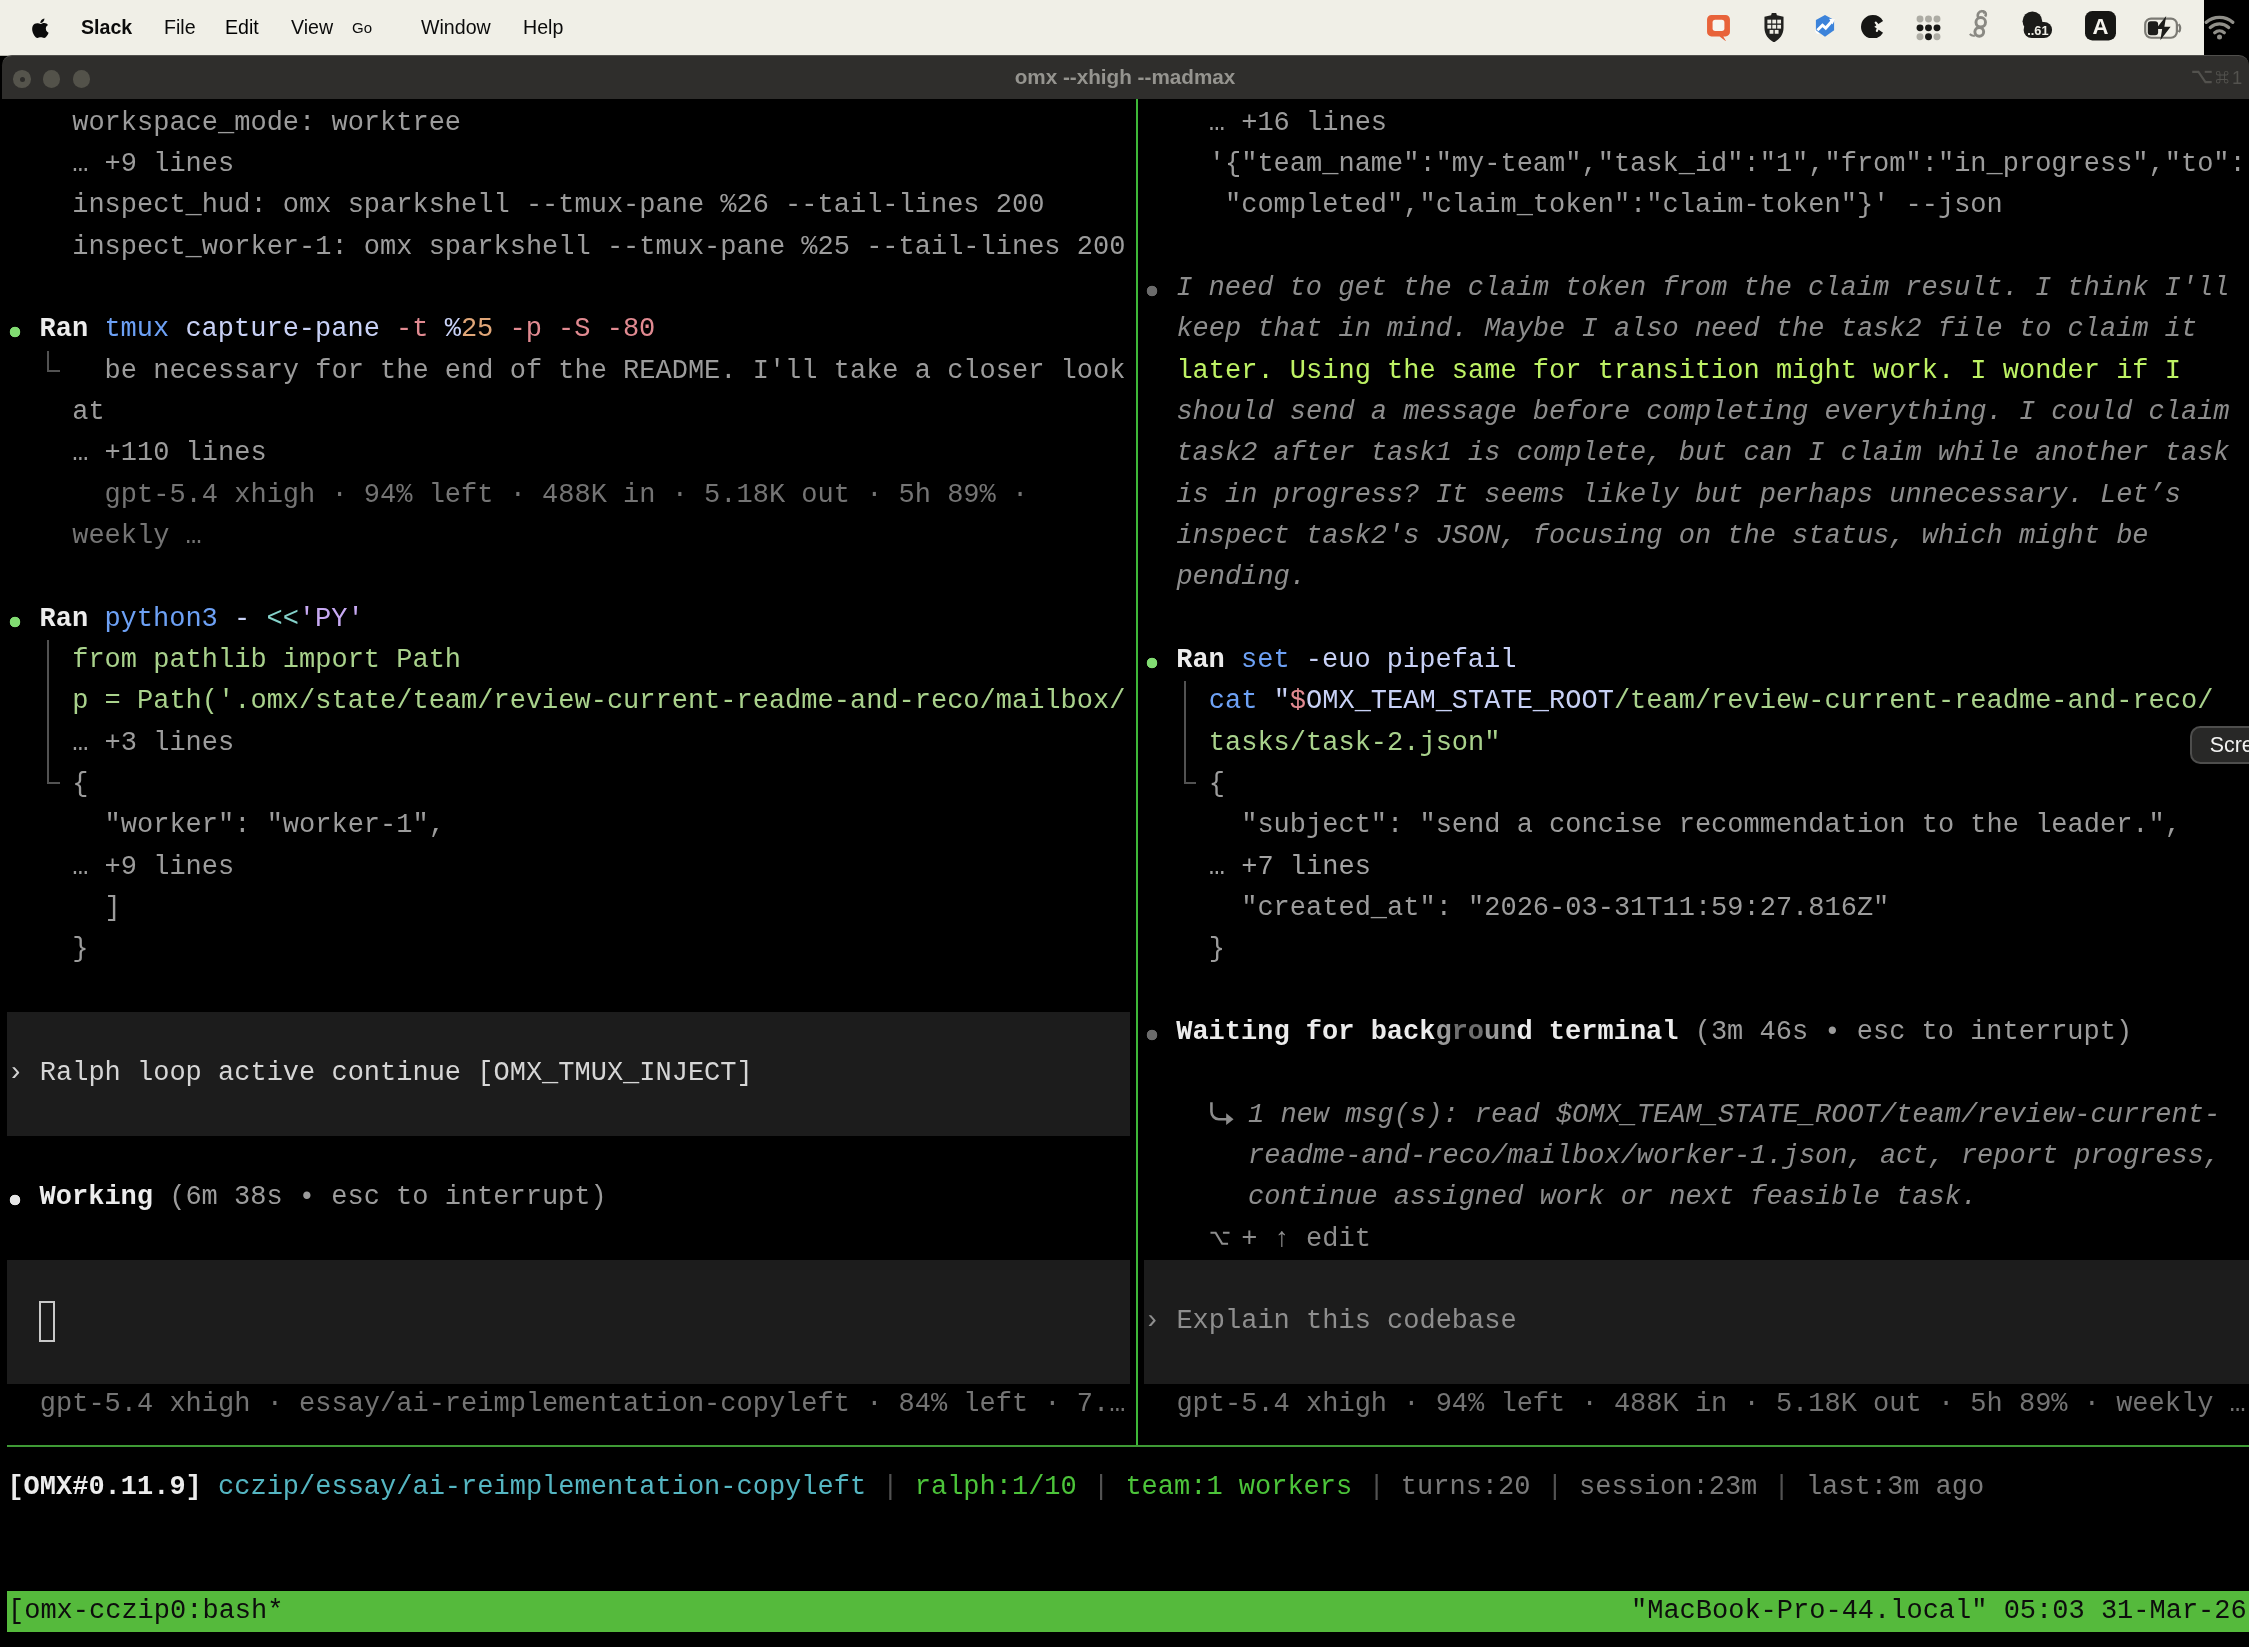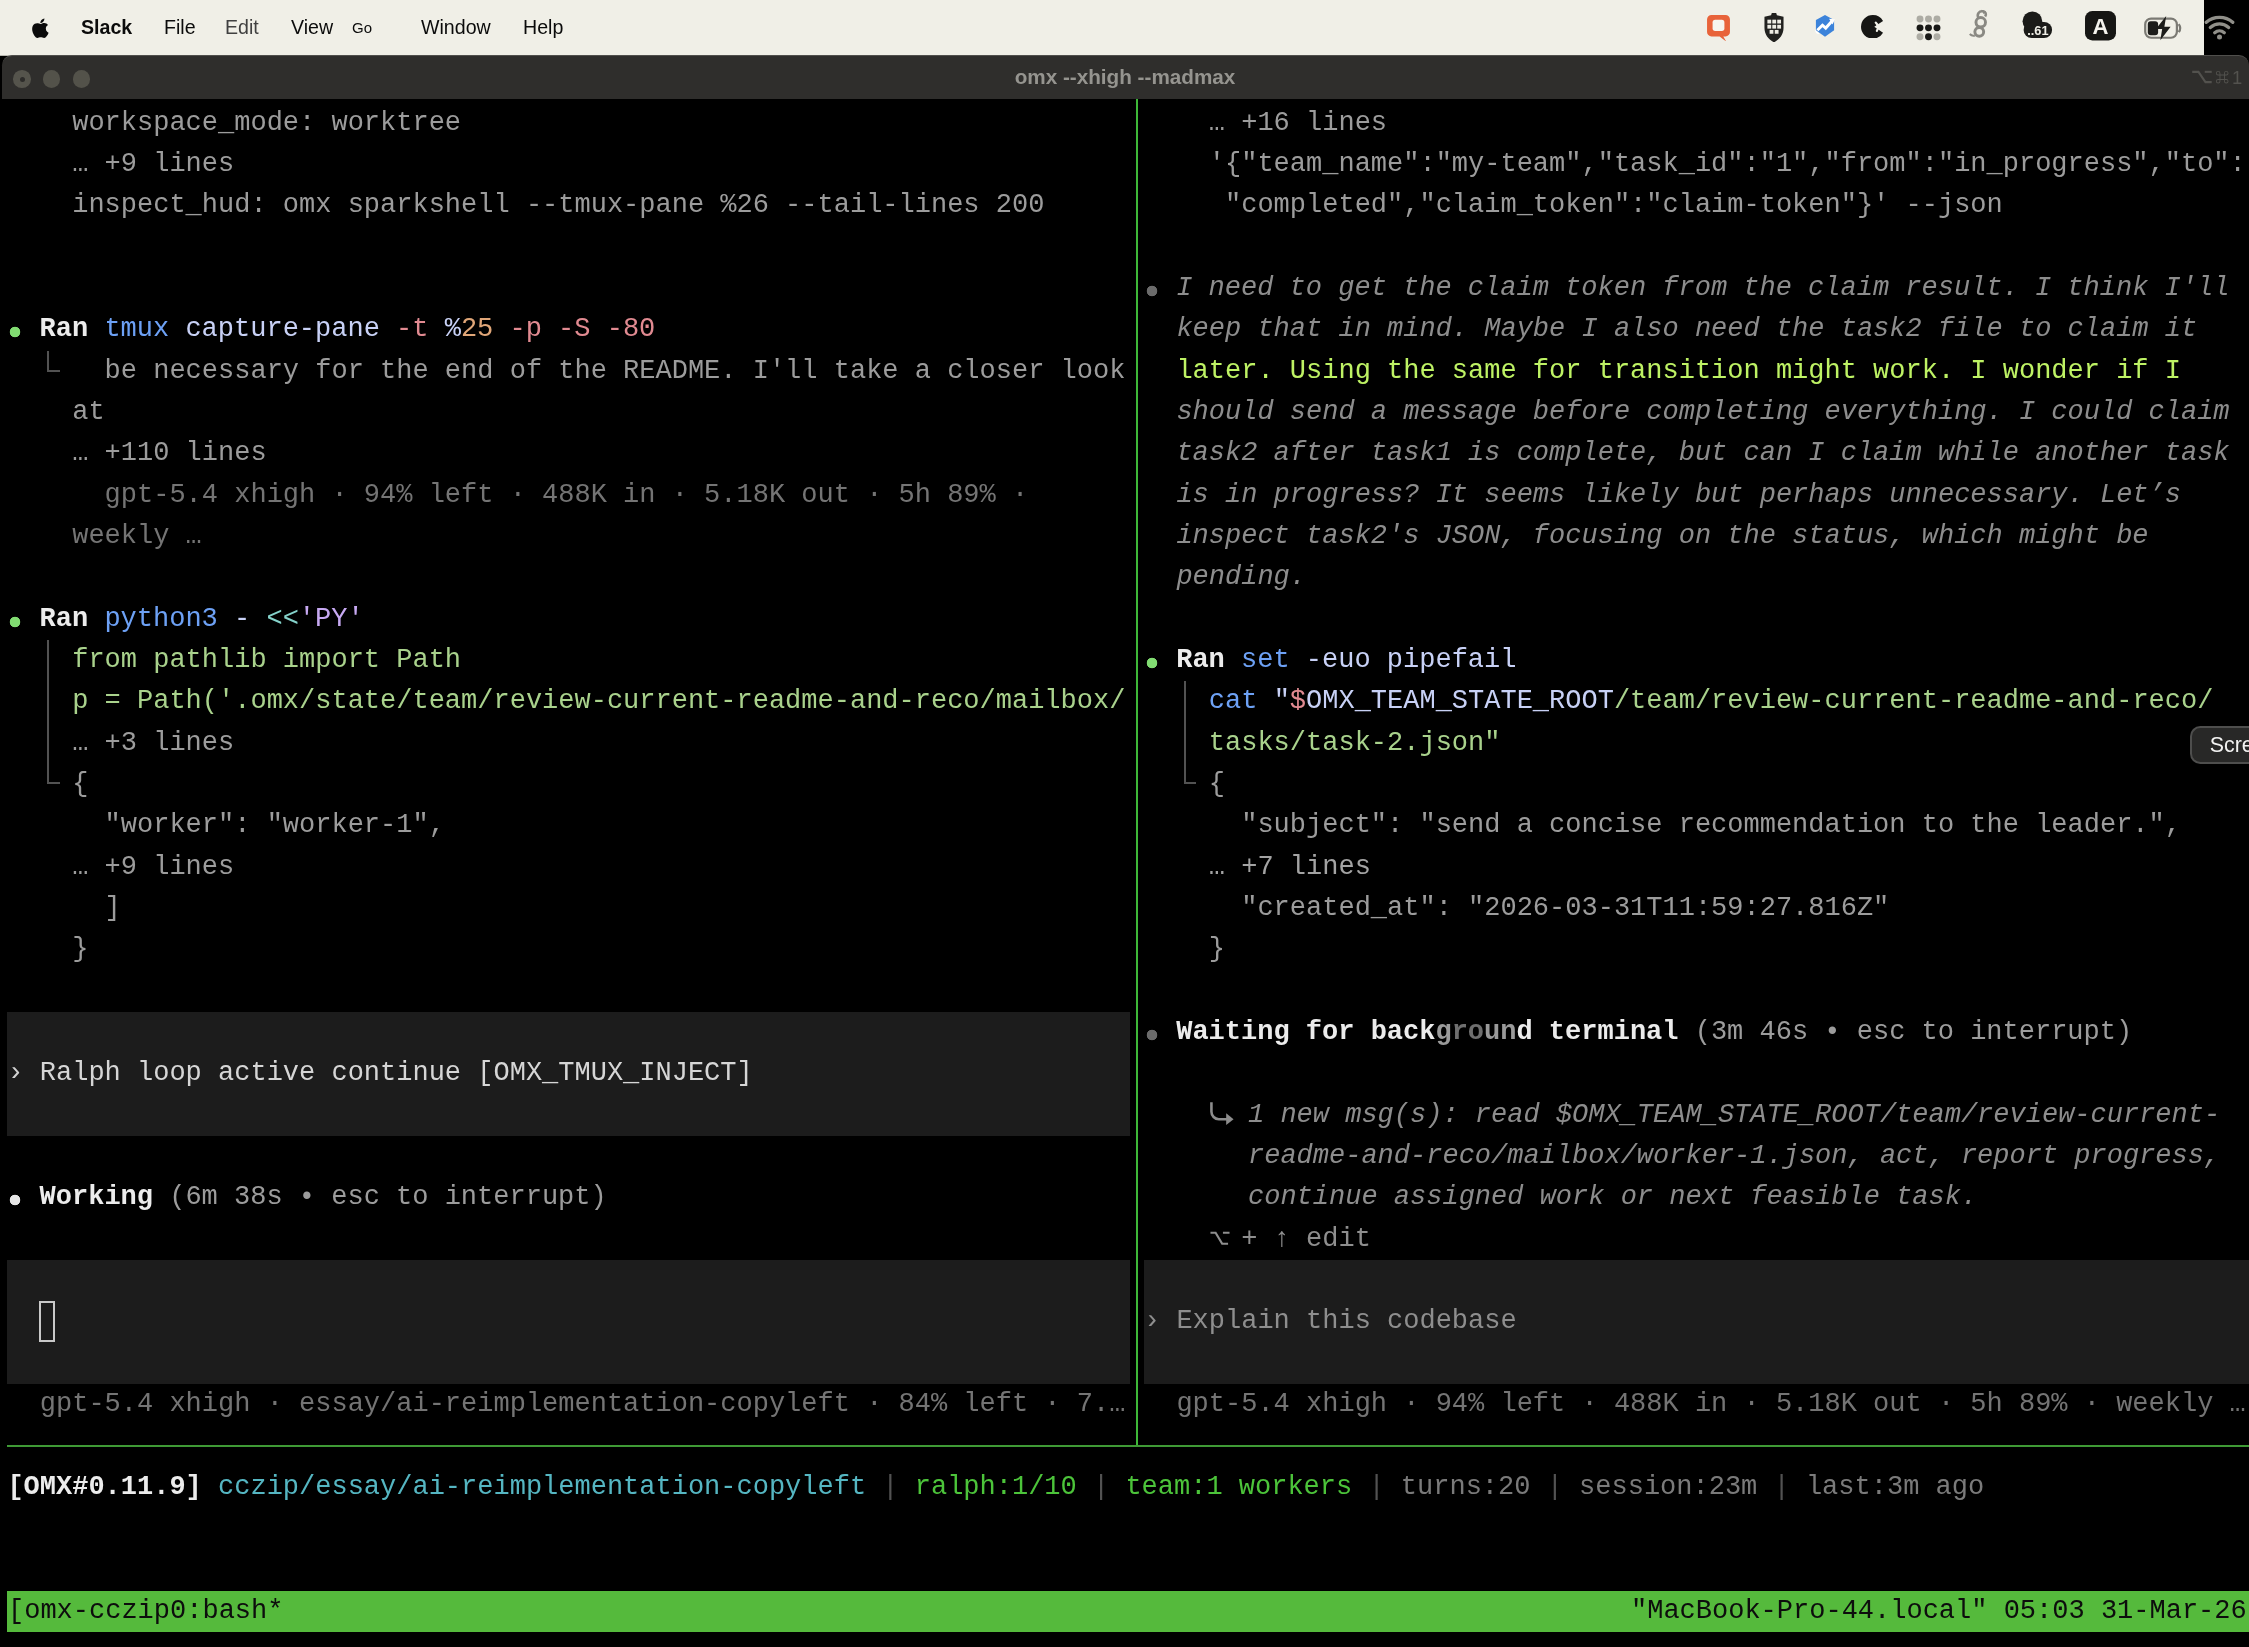--- a/index.html
+++ b/index.html
@@ -9,21 +9,21 @@
   .abs{position:absolute;transform:translateZ(0);}
 </style></head>
 <body>
 
 <div class="abs" style="left:0;top:0;width:2204px;height:55px;background:#f0efe7;border-bottom:0.7px solid #b9b8b0;">
   <svg class="abs" style="left:29.5px;top:14.8px" width="20.7" height="24" viewBox="0 0 170 200">
     <path fill="#0b0b0b" d="M150.37 155.25c-2.45 5.66-5.35 10.87-8.71 15.66-4.58 6.53-8.33 11.05-11.22 13.56-4.48 4.12-9.28 6.23-14.42 6.35-3.69 0-8.14-1.05-13.32-3.18-5.2-2.12-9.97-3.17-14.34-3.17-4.58 0-9.49 1.05-14.75 3.17-5.26 2.13-9.5 3.24-12.74 3.35-4.93.21-9.84-1.96-14.75-6.52-3.13-2.73-7.04-7.41-11.73-14.04-5.03-7.08-9.17-15.29-12.41-24.65-3.47-10.11-5.21-19.9-5.21-29.38 0-10.86 2.35-20.22 7.04-28.07 3.69-6.3 8.61-11.27 14.76-14.92s12.79-5.51 19.95-5.63c3.92 0 9.05 1.21 15.43 3.59 6.36 2.39 10.45 3.6 12.24 3.6 1.34 0 5.88-1.42 13.57-4.24 7.28-2.62 13.42-3.7 18.45-3.28 13.63 1.1 23.87 6.47 30.68 16.15-12.19 7.39-18.22 17.73-18.1 31 .11 10.34 3.86 18.94 11.23 25.77 3.34 3.17 7.07 5.62 11.22 7.36-.9 2.61-1.85 5.11-2.86 7.51zM119.11 32.24c0 8.1-2.96 15.67-8.86 22.67-7.12 8.32-15.73 13.13-25.07 12.38a25.22 25.22 0 0 1-.19-3.07c0-7.78 3.39-16.1 9.4-22.91 3-3.45 6.82-6.31 11.45-8.6 4.62-2.25 8.99-3.5 13.1-3.71.12 1.08.17 2.17.17 3.24z"></path>
   </svg>
   <div class="abs" style="left:81px;top:0;height:55px;line-height:55px;font-size:19.6px;font-weight:bold;color:#0b0b0b;">Slack</div>
   <div class="abs" style="left:164px;top:0;height:55px;line-height:55px;font-size:19.6px;color:#0b0b0b;">File</div>
-  <div class="abs" style="left:225px;top:0;height:55px;line-height:55px;font-size:19.6px;color:#404040;">Edit</div>
+  <div class="abs" style="left:225px;top:0;height:55px;line-height:55px;font-size:19.6px;color:#000000;">Edit</div>
   <div class="abs" style="left:291px;top:0;height:55px;line-height:55px;font-size:19.6px;color:#0b0b0b;">View</div>
   <div class="abs" style="left:352px;top:0;height:55px;line-height:55px;font-size:15px;color:#0b0b0b;">Go</div>
   <div class="abs" style="left:421px;top:0;height:55px;line-height:55px;font-size:19.6px;color:#0b0b0b;">Window</div>
   <div class="abs" style="left:523px;top:0;height:55px;line-height:55px;font-size:19.6px;color:#0b0b0b;">Help</div>
 
   <svg class="abs" style="left:1707px;top:14.8px" width="23" height="26.6" viewBox="0 0 31 36">
     <path fill="#e8633a" d="M6 0h19a6 6 0 0 1 6 6v17a6 6 0 0 1-6 6h-3l4 7-9-7H6a6 6 0 0 1-6-6V6a6 6 0 0 1 6-6z"></path>
     <rect x="7.5" y="6.5" width="16" height="15" rx="3.5" fill="#f6f5ef"></rect>
   </svg>
   <svg class="abs" style="left:1763px;top:12.5px" width="22" height="29.5" viewBox="0 0 30 40">
@@ -118,20 +118,21 @@
 
 <div class="abs" style="left:7.4px;top:99px;width:1129px;height:1346px;overflow:hidden;">
   <div class="abs" style="left:0;top:913px;width:1123px;height:124px;background:#1c1c1c;"></div>
   <div class="abs" style="left:0;top:1161px;width:1123px;height:124px;background:#1c1c1c;"></div>
   <div class="abs" style="left:40px;top:252px;width:10.3px;height:19px;border-left:2.2px solid #525252;border-bottom:2.2px solid #525252;"></div>
   <div class="abs" style="left:40px;top:541px;width:10.3px;height:142px;border-left:2.2px solid #525252;border-bottom:2.2px solid #525252;"></div>
   <div class="abs" style="left:32px;top:1202px;width:16px;height:41px;border:2.2px solid #c9c9c9;box-sizing:border-box;"></div>
 <div class="r" style="top:3.7px;"><span style="color:#9c9c9c;">    workspace_mode: worktree</span></div>
 <div class="r" style="top:45px;"><span style="color:#9c9c9c;">    … +9 lines</span></div>
 <div class="r" style="top:86px;"><span style="color:#9c9c9c;">    inspect_hud: omx sparkshell --tmux-pane %26 --tail-lines 200</span></div>
+<div class="r" style="top:128px;"><span style="color:#9c9c9c;">    inspect_worker-1: omx sparkshell --tmux-pane %25 --tail-lines 200</span></div>
 <div class="r" style="top:210px;"><span style="display:inline-block;width:16px;height:41px;vertical-align:top;background:radial-gradient(circle at 8px 23px, #81dc72 0 5px, rgba(0,0,0,0) 5.6px);"> </span><span style="color:#9c9c9c;"> </span><span style="color:#ececec;font-weight:bold;">Ran</span><span style="color:#9c9c9c;"> </span><span style="color:#6da1f5;">tmux</span><span style="color:#9c9c9c;"> </span><span style="color:#c8d1f6;">capture-pane</span><span style="color:#9c9c9c;"> </span><span style="color:#e18a91;">-t</span><span style="color:#9c9c9c;"> </span><span style="color:#c8d1f6;">%</span><span style="color:#e0a678;">25</span><span style="color:#9c9c9c;"> </span><span style="color:#e18a91;">-p</span><span style="color:#9c9c9c;"> </span><span style="color:#e18a91;">-S</span><span style="color:#9c9c9c;"> </span><span style="color:#e18a91;">-80</span></div>
 <div class="r" style="top:252px;"><span style="color:#9c9c9c;">      be necessary for the end of the README. I'll take a closer look</span></div>
 <div class="r" style="top:293px;"><span style="color:#9c9c9c;">    at</span></div>
 <div class="r" style="top:334px;"><span style="color:#9c9c9c;">    … +110 lines</span></div>
 <div class="r" style="top:376px;"><span style="color:#747474;">      gpt-5.4 xhigh · 94% left · 488K in · 5.18K out · 5h 89% ·</span></div>
 <div class="r" style="top:417px;"><span style="color:#747474;">    weekly …</span></div>
 <div class="r" style="top:500px;"><span style="display:inline-block;width:16px;height:41px;vertical-align:top;background:radial-gradient(circle at 8px 23px, #81dc72 0 5px, rgba(0,0,0,0) 5.6px);"> </span><span style="color:#9c9c9c;"> </span><span style="color:#ececec;font-weight:bold;">Ran</span><span style="color:#9c9c9c;"> </span><span style="color:#6da1f5;">python3</span><span style="color:#9c9c9c;"> </span><span style="color:#c8d1f6;">-</span><span style="color:#9c9c9c;"> </span><span style="color:#85d3cb;">&lt;&lt;</span><span style="color:#c7a9f2;">'PY'</span></div>
 <div class="r" style="top:541px;"><span style="color:#a9d28c;">    from pathlib import Path</span></div>
 <div class="r" style="top:582px;"><span style="color:#a9d28c;">    p = Path('.omx/state/team/review-current-readme-and-reco/mailbox/</span></div>
 <div class="r" style="top:624px;"><span style="color:#9c9c9c;">    … +3 lines</span></div>

